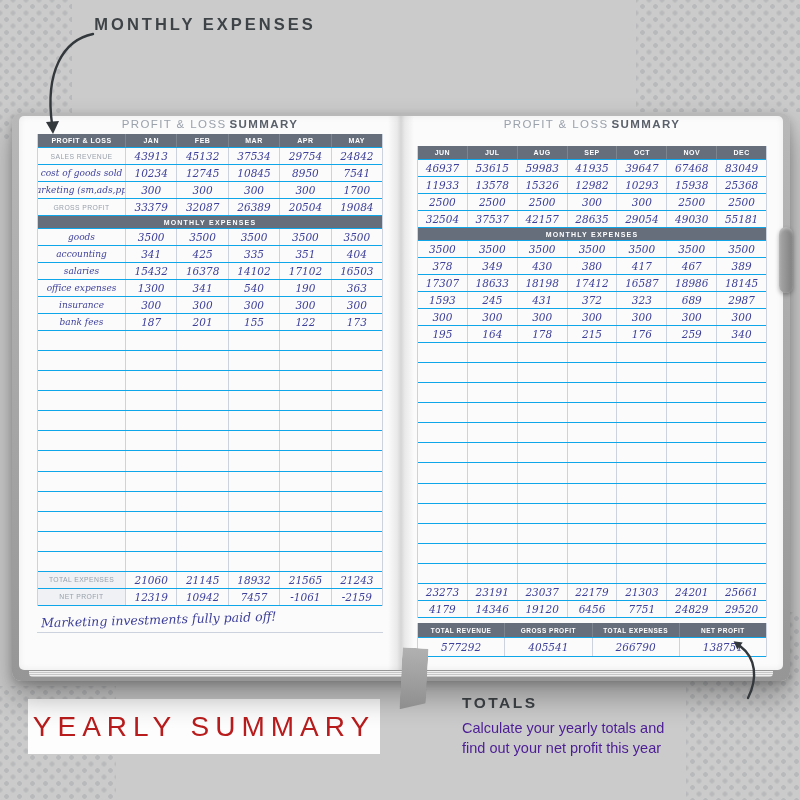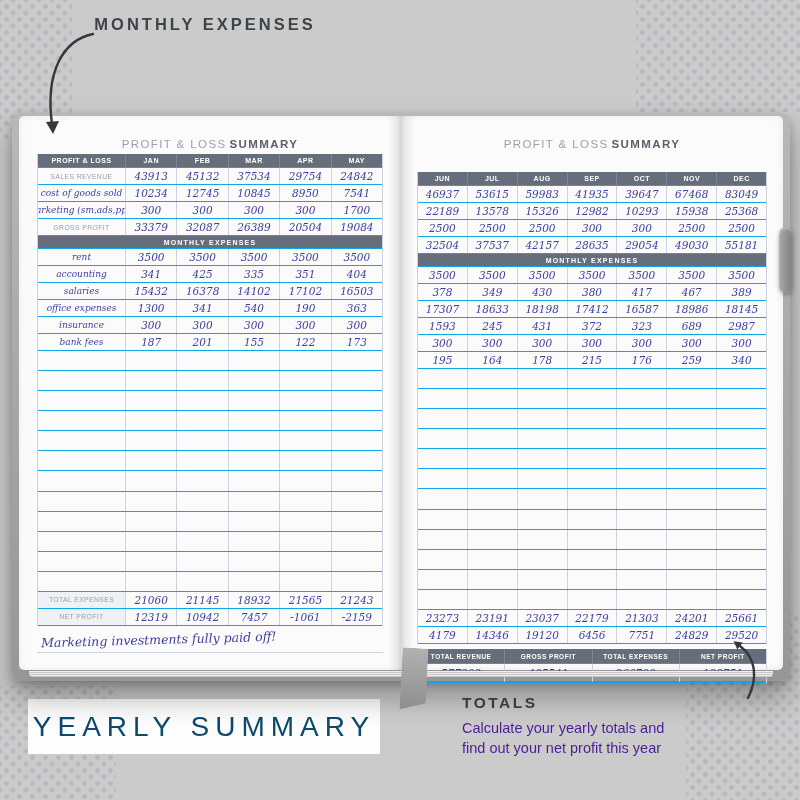--- a/index.html
+++ b/index.html
@@ -17,45 +17,45 @@
   .dots.br{left:686px;top:612px;width:114px;height:188px}
 
   
   .anno-top{position:absolute;z-index:1;left:30px;top:15px;width:350px;text-align:center;color:#3e4347}
   .anno-top h2{font-size:16.5px;letter-spacing:3px;font-weight:bold;margin-bottom:9px}
   .anno-top p{font-size:15.5px;line-height:1.35;color:#43474b}
   .anno-br{position:absolute;z-index:1;left:462px;top:694px;width:312px;color:#3e4347}
   .anno-br h2{font-size:15.5px;letter-spacing:2.5px;font-weight:bold;margin-bottom:7px}
   .anno-br p{font-size:14.5px;line-height:1.35;color:#4c1d95}
   .yearly-box{position:absolute;z-index:1;left:28px;top:699px;width:352px;height:55px;background:#fdfdfd;
-    display:flex;align-items:center;justify-content:center;font-size:28px;letter-spacing:6px;color:#0c4a6e}
+    display:flex;align-items:center;justify-content:center;font-size:28px;letter-spacing:6px;color:#b91c1c}
   .arrow{position:absolute;z-index:4;overflow:visible}
   .arrow path{fill:none;stroke:#33383c;stroke-width:2.4;stroke-linecap:round}
   .arrow polygon{fill:#33383c}
   .arrow-top{left:35px;top:28px;width:80px;height:112px}
   .arrow-br{left:720px;top:634px;width:50px;height:72px}
 
   
   .notebook{position:absolute;z-index:2;left:12px;top:113px;width:778px;height:568px;
     background:linear-gradient(180deg,#b8b8b8,#969696);border-radius:9px;
     box-shadow:0 16px 30px rgba(0,0,0,.32),0 3px 8px rgba(0,0,0,.18);padding:3px 7px 11px}
   .pages{position:relative;width:100%;height:100%;background:#fbfbfc;border-radius:5px;display:flex;
     box-shadow:inset 0 0 7px rgba(0,0,0,.07)}
   .page{flex:1;position:relative}
   .spine{position:absolute;top:0;bottom:0;left:50%;width:26px;transform:translateX(-50%);pointer-events:none;
     background:linear-gradient(90deg,rgba(0,0,0,0),rgba(0,0,0,.07) 35%,rgba(0,0,0,.15) 50%,rgba(0,0,0,.07) 65%,rgba(0,0,0,0))}
   .page-edges{position:absolute;left:10px;right:10px;bottom:-7px;height:6px;border-radius:0 0 4px 4px;
     background:repeating-linear-gradient(to bottom,#efefef 0 1px,#c6c6c6 1px 2px)}
 
-  .page-title{margin-top:22px;text-align:center;font-size:11.5px;letter-spacing:1.4px;color:#9aa1ab}
+  .page-title{margin-top:2px;text-align:center;font-size:11.5px;letter-spacing:1.4px;color:#9aa1ab}
   .page-title b{color:#596069;margin-left:3px}
 
   .ptable{display:flex;flex-direction:column;height:472px;margin:4px 18px 0;
     border-left:1px solid #cdd3de;border-right:1px solid #cdd3de}
-  .page.right .ptable{margin:22px 16px 0}
+  .page.right .ptable{margin:16px 16px 0}
   .trow{display:flex;flex:0 0 auto;border-bottom:1px solid #0ea5e9}
   .trow.blank{flex:1 1 auto}
   .tc{display:flex;align-items:center;justify-content:center;overflow:hidden;border-right:1px solid #cdd3de;white-space:nowrap}
   .tc:last-child{border-right:none}
   .lc{flex:0 0 88px}
   .vc{flex:1 1 0}
   .thead{height:14px}
   .th{background:#666e7b;color:#fff;font-weight:bold;font-size:7px;letter-spacing:.5px;border-right:1px solid #7d8591}
   .rdata{height:17px}
   .banner{height:13px}
@@ -141,21 +141,21 @@
             <div class="tc vc hw val">33379</div>
             <div class="tc vc hw val">32087</div>
             <div class="tc vc hw val">26389</div>
             <div class="tc vc hw val">20504</div>
             <div class="tc vc hw val">19084</div>
           </div>
           <div class="trow banner">
             <div class="bc">MONTHLY EXPENSES</div>
           </div>
           <div class="trow rdata">
-            <div class="tc lc hw hl">rent</div>
+            <div class="tc lc hw hl">goods</div>
             <div class="tc vc hw val">3500</div>
             <div class="tc vc hw val">3500</div>
             <div class="tc vc hw val">3500</div>
             <div class="tc vc hw val">3500</div>
             <div class="tc vc hw val">3500</div>
           </div>
           <div class="trow rdata">
             <div class="tc lc hw hl">accounting</div>
             <div class="tc vc hw val">341</div>
             <div class="tc vc hw val">425</div>
@@ -330,21 +330,21 @@
           <div class="trow rdata">
             <div class="tc vc hw val">46937</div>
             <div class="tc vc hw val">53615</div>
             <div class="tc vc hw val">59983</div>
             <div class="tc vc hw val">41935</div>
             <div class="tc vc hw val">39647</div>
             <div class="tc vc hw val">67468</div>
             <div class="tc vc hw val">83049</div>
           </div>
           <div class="trow rdata">
-            <div class="tc vc hw val">22189</div>
+            <div class="tc vc hw val">11933</div>
             <div class="tc vc hw val">13578</div>
             <div class="tc vc hw val">15326</div>
             <div class="tc vc hw val">12982</div>
             <div class="tc vc hw val">10293</div>
             <div class="tc vc hw val">15938</div>
             <div class="tc vc hw val">25368</div>
           </div>
           <div class="trow rdata">
             <div class="tc vc hw val">2500</div>
             <div class="tc vc hw val">2500</div>

